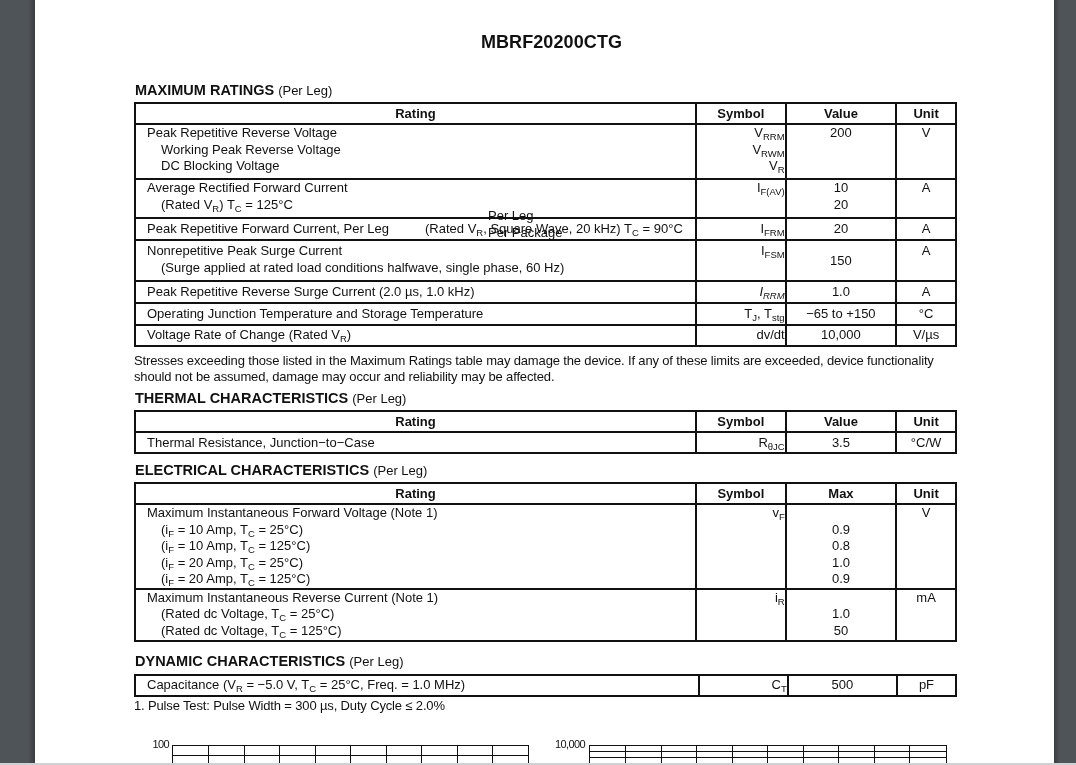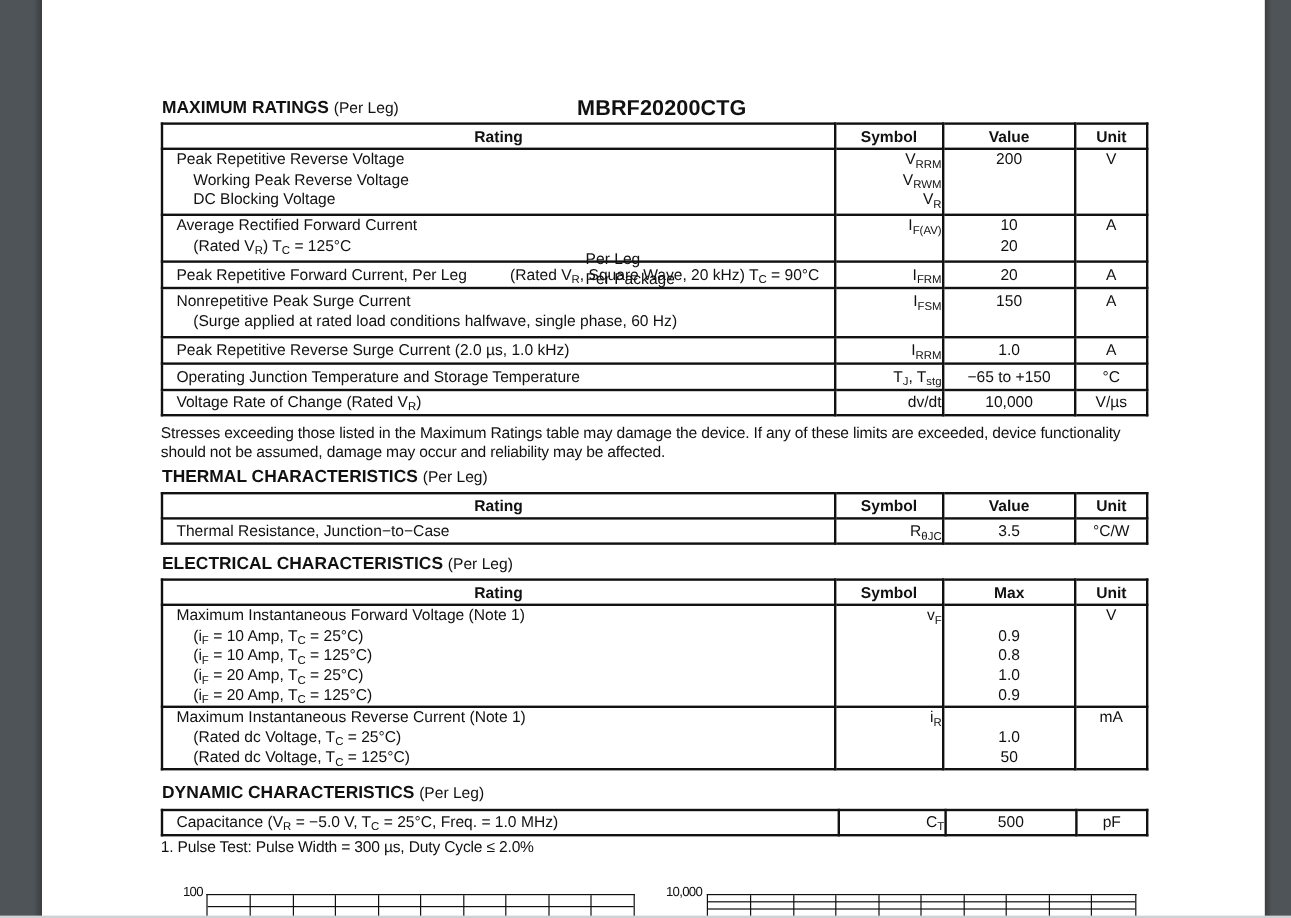--- a/index.html
+++ b/index.html
@@ -18,21 +18,21 @@
     position: absolute; right: 0; top: 0; width: 22px; height: 765px;
     background: linear-gradient(to right, #3a3d40 0, #4f5458 6px, #4f5458 22px);
   }
   .page {
     position: absolute; left: 35px; top: 0; width: 1019px; height: 765px;
     background: #ffffff;
     overflow: hidden;
   }
   .doc-title {
     position: absolute; left: 0; width: 1033px; top: 32px;
-    text-align: center; font-weight: bold; font-size: 18px; letter-spacing: 0.1px; margin-top: 48px;
+    text-align: center; font-weight: bold; font-size: 18px; letter-spacing: 0.1px;
   }
   .sec-head {
     position: absolute; left: 100px; font-size: 14.5px; font-weight: bold;
   }
   .sec-head .sub { font-weight: normal; font-size: 13px; }
 
   table.dt {
     position: absolute; left: 99px; width: 823px;
     border-collapse: collapse;
     font-size: 13px;
@@ -135,27 +135,27 @@
     </tr>
 
     <tr style="height:41px;">
       <td class="rt" style="padding-top:2px !important;">
         <span class="ln">Nonrepetitive Peak Surge Current</span>
         <span class="ind">(Surge applied at rated load conditions halfwave, single phase, 60 Hz)</span>
       </td>
       <td class="c-symbol" style="padding-top:2px;">
         <span>I</span><sub>FSM</sub>
       </td>
-      <td class="c-value" style="padding-top:2px;">150</td>
+      <td class="c-value" style="padding-top:12px;">150</td>
       <td class="c-unit" style="padding-top:2px;">A</td>
     </tr>
 
     <tr style="height:22px;">
       <td class="rt" style="line-height:19px;">Peak Repetitive Reverse Surge Current (2.0 µs, 1.0 kHz)</td>
-      <td class="c-symbol" style="line-height:19px;">
+      <td class="c-symbol" style="line-height:19px;font-style:italic;">
         <span>I</span><sub>RRM</sub>
       </td>
       <td class="c-value" style="line-height:19px;">1.0</td>
       <td class="c-unit" style="line-height:19px;">A</td>
     </tr>
 
     <tr style="height:22px;">
       <td class="rt" style="line-height:19px;">Operating Junction Temperature and Storage Temperature</td>
       <td class="c-symbol" style="line-height:19px;">
         <span>T</span><sub>J</sub>, <span>T</span><sub>stg</sub>

